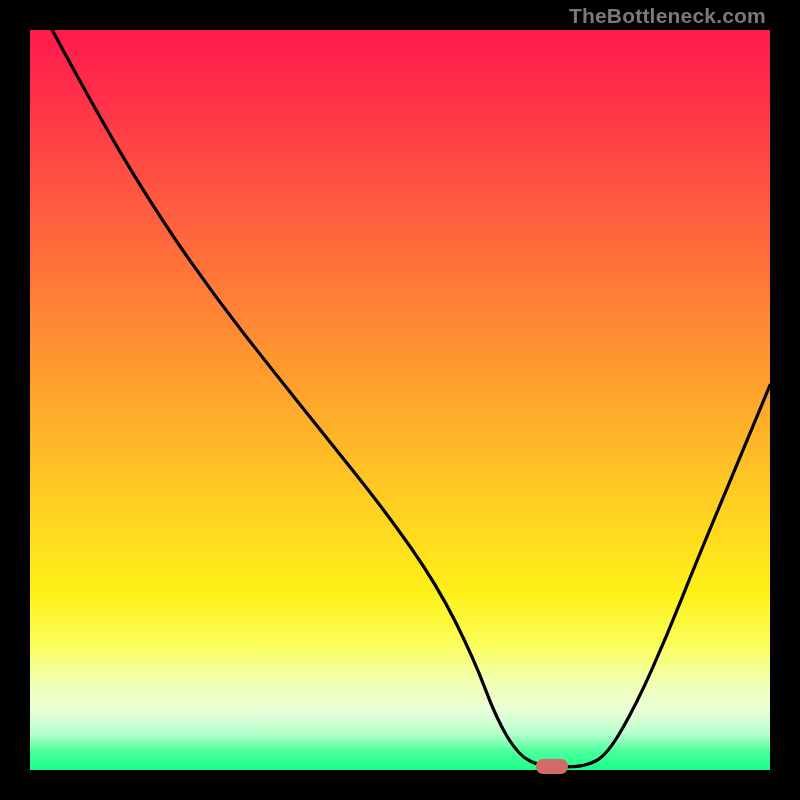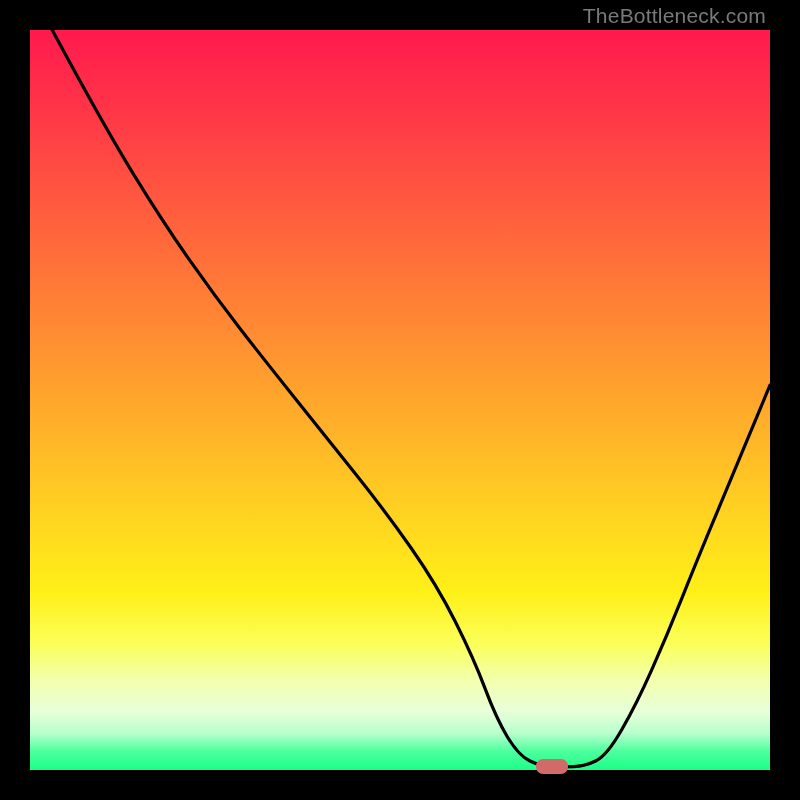--- a/index.html
+++ b/index.html
@@ -54,21 +54,21 @@
     height: 15px;
     background: #d26a69;
     border-radius: 7px;
   }
   .watermark {
     position: absolute;
     top: 4px;
     right: 34px;
     font-family: Arial, Helvetica, sans-serif;
     font-size: 21px;
-    font-weight: 400;
+    font-weight: 700;
     color: #7a7a7a;
     letter-spacing: 0.2px;
   }
 </style>
 </head>
 <body>
 
 <div class="frame">
 
   <div class="watermark">TheBottleneck.com</div>

